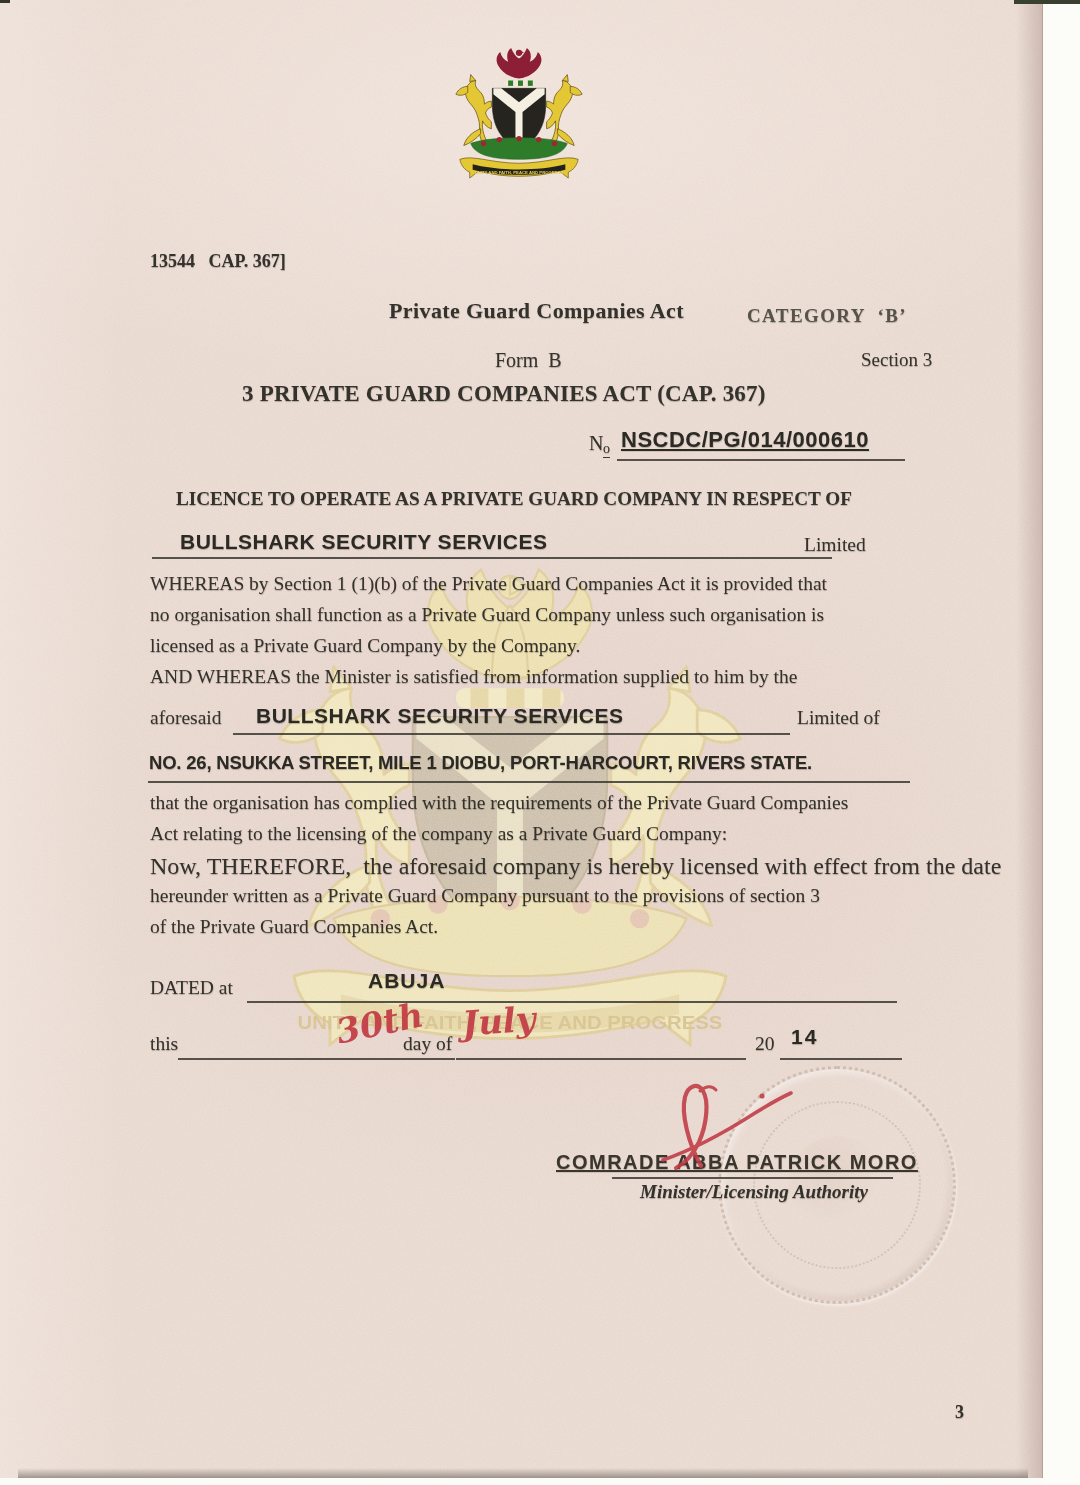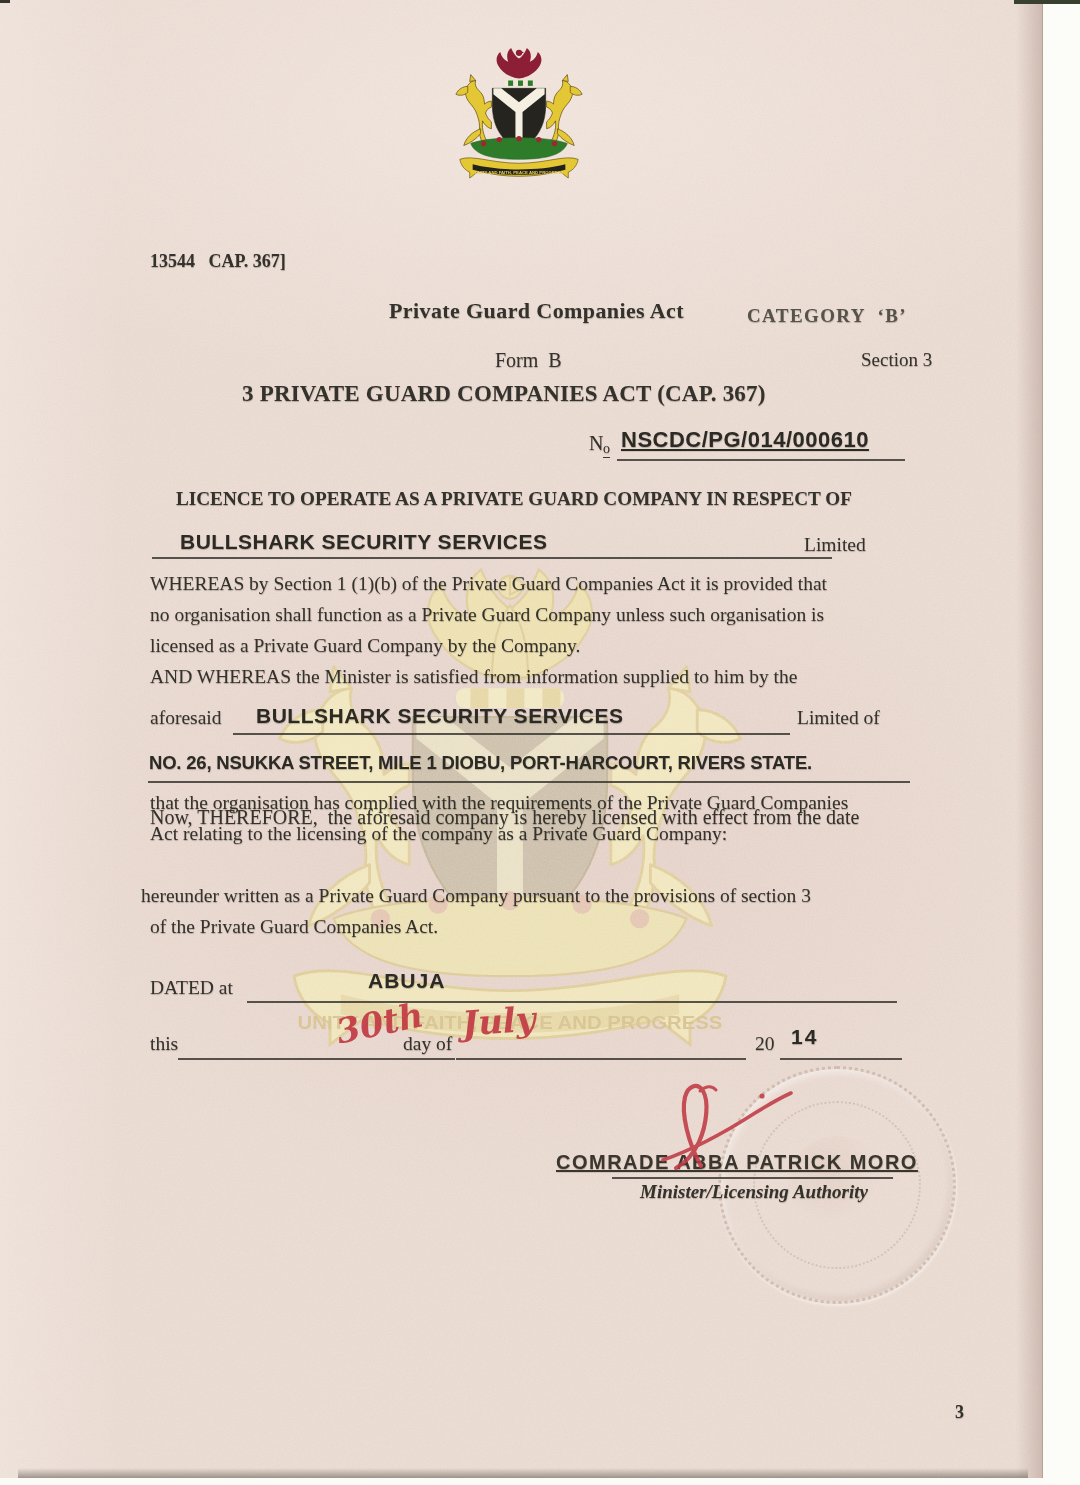--- a/index.html
+++ b/index.html
@@ -203,22 +203,22 @@
   <div class="t" style="left:150px;top:707px;font-size:19.5px;">aforesaid</div>
   <div class="t sans" style="left:256px;top:704px;font-size:21px;letter-spacing:.5px;">BULLSHARK SECURITY SERVICES</div>
   <div class="ul" style="left:233px;top:733px;width:557px;"></div>
   <div class="t" style="left:797px;top:707px;font-size:19.5px;">Limited of</div>
 
   <div class="t sans" style="left:149px;top:752px;font-size:18.5px;letter-spacing:-0.2px;">NO. 26, NSUKKA STREET, MILE 1 DIOBU, PORT-HARCOURT, RIVERS STATE.</div>
   <div class="ul" style="left:148px;top:781px;width:762px;"></div>
 
   <div class="t" style="left:150px;top:792px;font-size:19.5px;">that the organisation has complied with the requirements of the Private Guard Companies</div>
   <div class="t" style="left:150px;top:823px;font-size:19.5px;">Act relating to the licensing of the company as a Private Guard Company:</div>
-  <div class="t" style="left:150px;top:806px;font-size:20px;">Now, THEREFORE,  the aforesaid company is hereby licensed with effect from the date</div>
-  <div class="t" style="left:141px;top:885px;font-size:19.5px;">hereunder written as a Private Guard Company pursuant to the provisions of section 3</div>
+  <div class="t" style="left:150px;top:853px;font-size:24px;">Now, THEREFORE,  the aforesaid company is hereby licensed with effect from the date</div>
+  <div class="t" style="left:150px;top:885px;font-size:19.5px;">hereunder written as a Private Guard Company pursuant to the provisions of section 3</div>
   <div class="t" style="left:150px;top:916px;font-size:19.5px;">of the Private Guard Companies Act.</div>
 
   <div class="t" style="left:150px;top:977px;font-size:19.5px;">DATED at</div>
   <div class="ul" style="left:247px;top:1001px;width:650px;"></div>
   <div class="t sans" style="left:368px;top:969px;font-size:21px;letter-spacing:1px;">ABUJA</div>
 
   <div class="t" style="left:150px;top:1033px;font-size:19.5px;">this</div>
   <div class="ul" style="left:178px;top:1058px;width:277px;"></div>
   <div class="t red" style="left:336px;top:1004px;font-size:34px;transform:rotate(-12deg);">30th</div>
   <div class="t" style="left:403px;top:1033px;font-size:19.5px;">day of</div>

